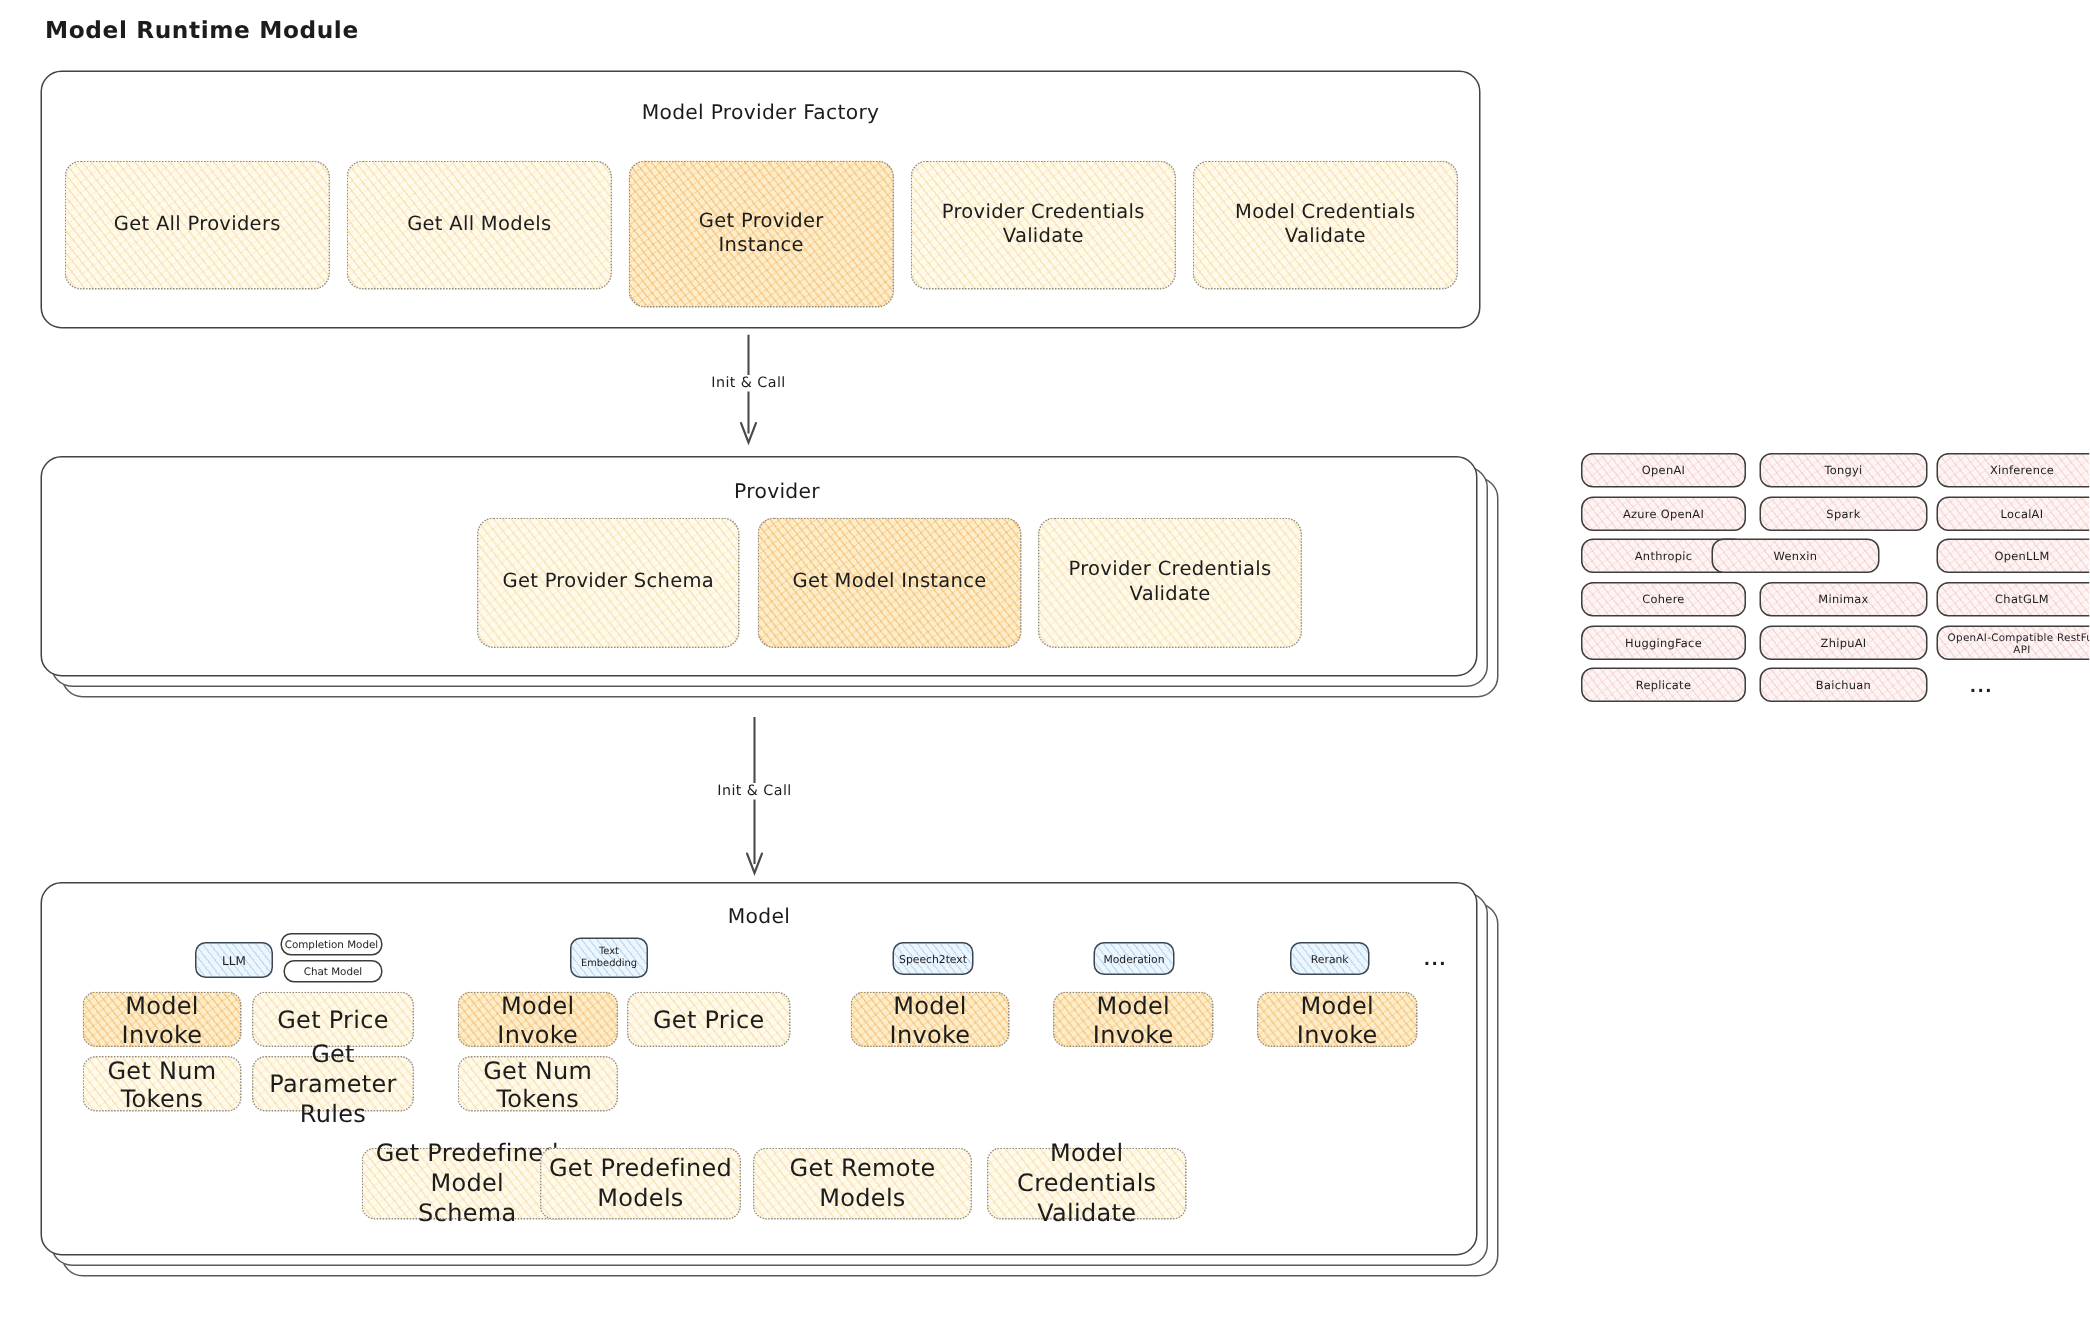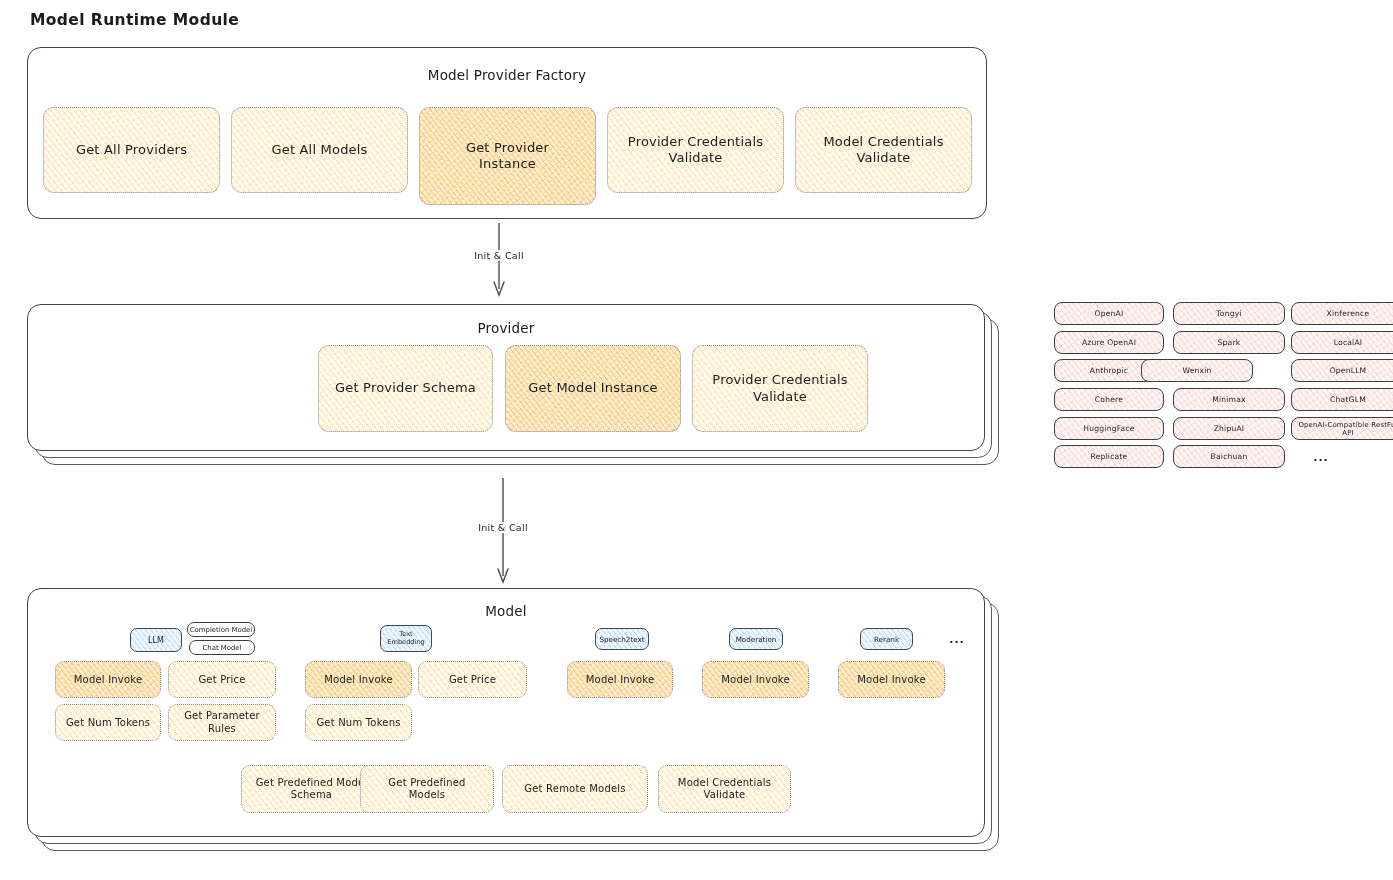--- a/index.html
+++ b/index.html
@@ -14,21 +14,21 @@
   
   .bigbox{background:#ffffff;border:1.6px solid #434343;border-radius:14px;}
   .layer{background:#ffffff;border:1.4px solid #5a5a5a;border-radius:14px;}
   .sec-title{font-size:13.5px;letter-spacing:.2px;text-align:center;}
 
   
   .fn{
     border:1.5px dotted #8b8b8b;border-radius:11px;
     font-size:13px;letter-spacing:.2px;
   }
-  .fn.sm{font-size:10px;border-radius:9px;}
+  .fn.sm{font-size:16px;border-radius:9px;}
   .yellow{
     background-color:var(--yellow-fill,#fffaec);
     background-image:
       repeating-linear-gradient(52deg, rgba(240,198,105,.38) 0 1px, transparent 1px 4.6px),
       repeating-linear-gradient(-38deg, rgba(240,198,105,.16) 0 1px, transparent 1px 5.4px);
   }
   .orange{
     background-color:var(--orange-fill,#fdeecb);
     background-image:
       repeating-linear-gradient(52deg, rgba(243,164,66,.42) 0 1.1px, transparent 1.1px 4.1px),
@@ -85,21 +85,21 @@
 
   <svg class="abs" style="left:492px;top:223px;" width="14" height="74" viewBox="0 0 14 74">
     <line x1="7" y1="0" x2="7" y2="66" stroke="#4a4a4a" stroke-width="1.4"></line>
     <path d="M2 59 L7 72 L12 59" fill="none" stroke="#4a4a4a" stroke-width="1.4" stroke-linecap="round"></path>
   </svg>
   <div class="abs arrow-label" style="left:499px;top:250px;">Init &amp; Call</div>
 
   <div class="abs layer" style="left:41px;top:318px;width:958px;height:147px;"></div>
   <div class="abs layer" style="left:34px;top:311px;width:958px;height:147px;"></div>
   <div class="abs bigbox" style="left:27px;top:304px;width:958px;height:147px;"></div>
-  <div class="abs sec-title" style="left:27px;top:320px;width:958px;">Provider</div>
+  <div class="abs sec-title" style="left:39px;top:320px;width:958px;">Provider</div>
 
   <div class="abs fn yellow center prewrap" style="left:318px;top:345px;width:175px;height:87px;">Get Provider Schema</div>
   <div class="abs fn orange center prewrap" style="left:505px;top:345px;width:176px;height:87px;">Get Model Instance</div>
   <div class="abs fn yellow center prewrap" style="left:692px;top:345px;width:176px;height:87px;">Provider Credentials
 Validate</div>
 
   <div class="abs pill center" style="left:1027px;top:302px;width:110px;height:23px;">OpenAI</div>
   <div class="abs pill center" style="left:1027px;top:331px;width:110px;height:23px;">Azure OpenAI</div>
   <div class="abs pill center" style="left:1027px;top:359px;width:110px;height:23px;">Anthropic</div>
   <div class="abs pill center" style="left:1027px;top:388px;width:110px;height:23px;">Cohere</div>

